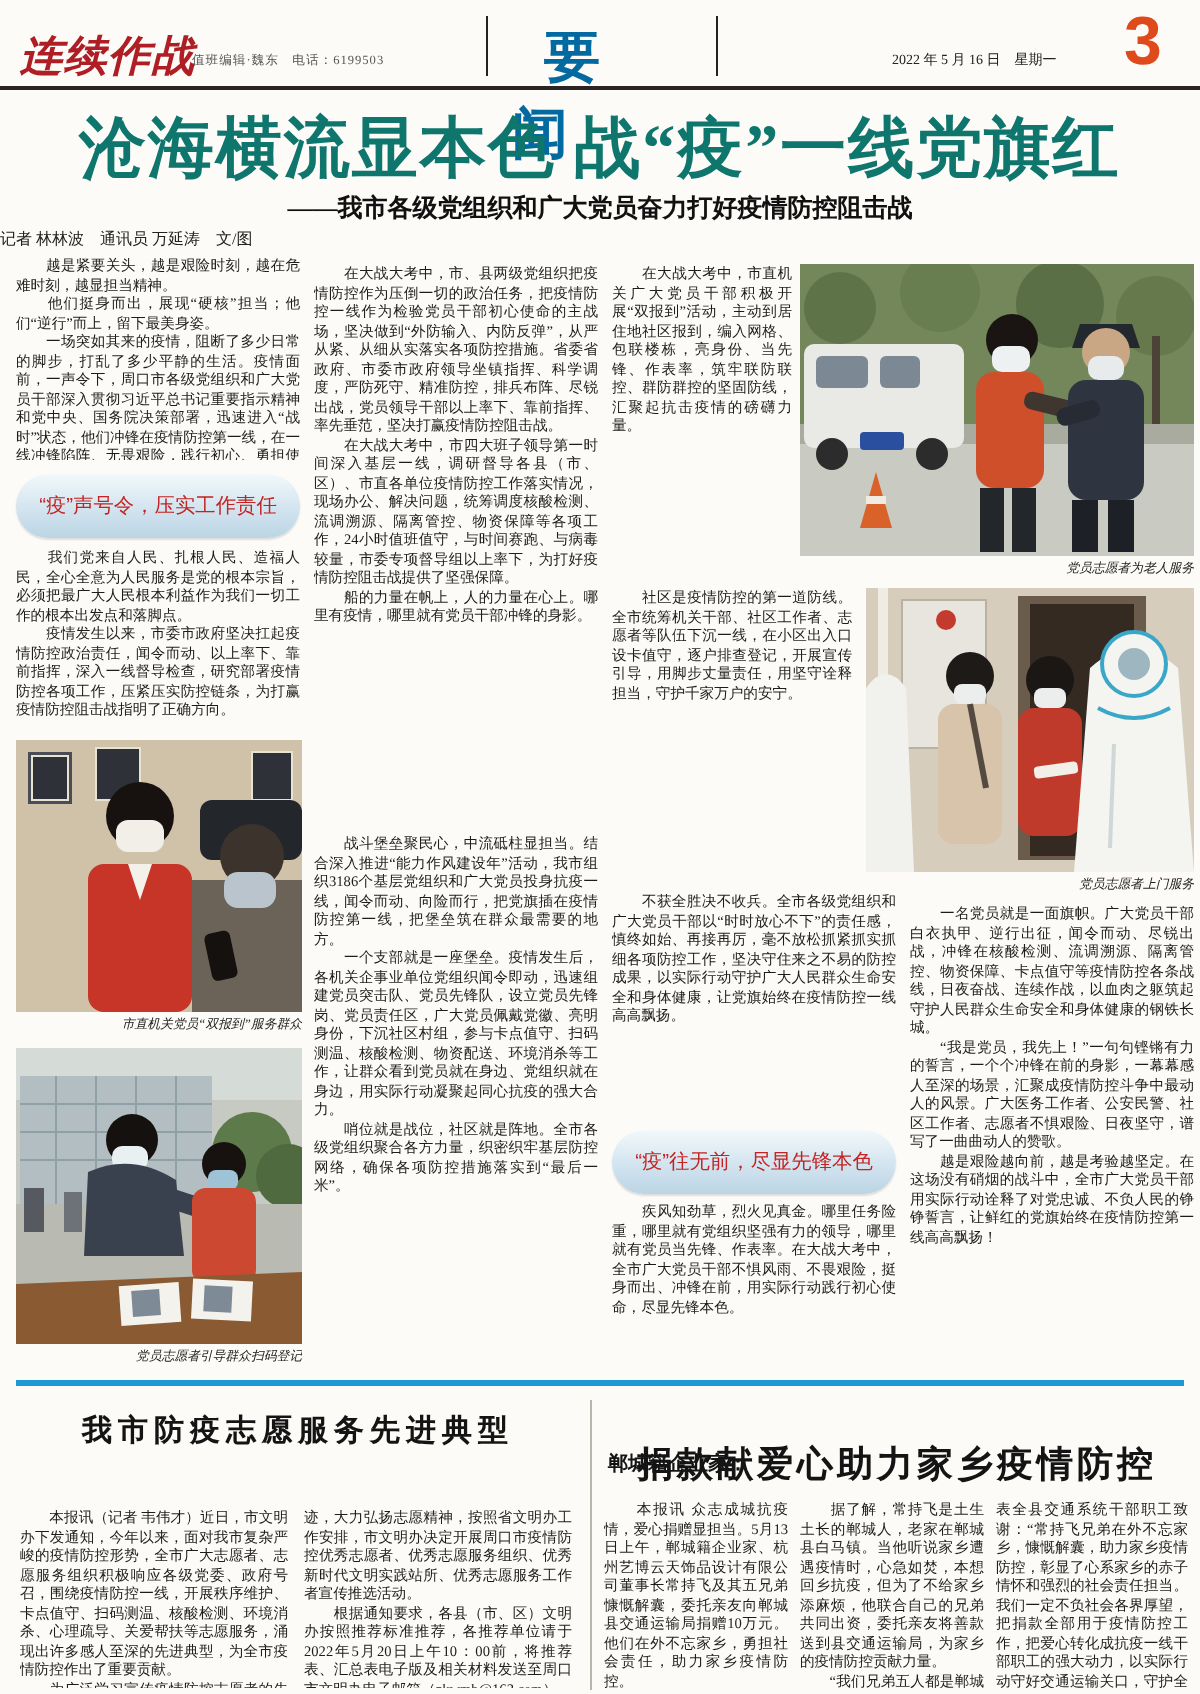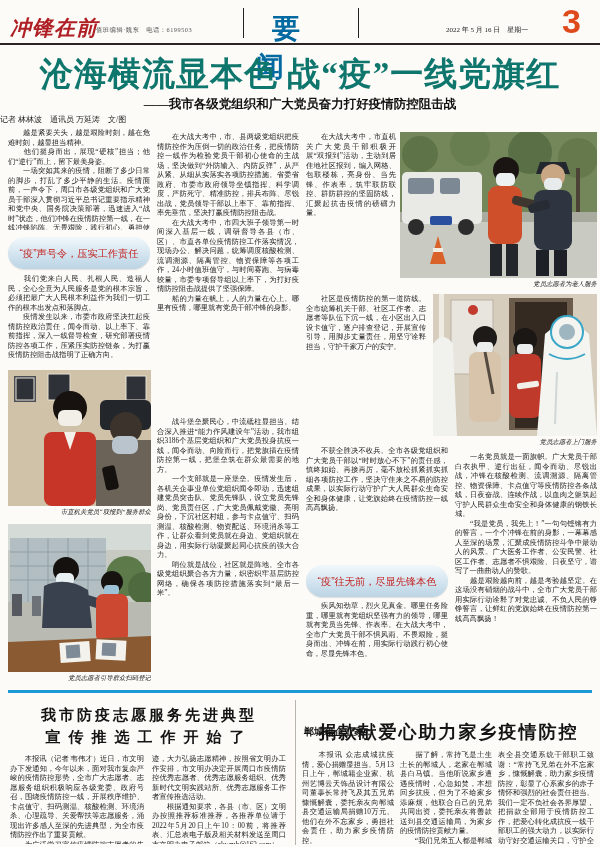--- a/index.html
+++ b/index.html
@@ -32,21 +32,21 @@
   .bl-title{font-weight:bold;color:#141414;text-align:center;font-size:15px;}
   .br-kicker{font-size:10px;font-weight:bold;color:#141414;}
   .br-title{font-size:18px;font-weight:bold;color:#141414;text-align:center;letter-spacing:2px;}
   .vdivider{background:#b9b5ad;width:1px;}
 </style>
 </head>
 <body>
 
 <div class="page">
 
-  <div class="abs masthead-logo" style="left:10px;top:14px;">冲锋在前</div>
+  <div class="abs masthead-logo" style="left:10px;top:14px;">连续作战</div>
   <div class="abs edition" style="left:96px;top:26px;">值班编辑·魏东　电话：6199503</div>
 
   <div class="abs vbar" style="left:243px;top:8px;height:30px;"></div>
   <div class="abs section-title" style="left:256px;top:10px;width:110px;">要　闻</div>
   <div class="abs vbar" style="left:358px;top:8px;height:30px;"></div>
 
   <div class="abs dateline" style="left:446px;top:25px;">2022 年 5 月 16 日　星期一</div>
   <div class="abs pagenum" style="left:562px;top:2px;">3</div>
 
   <div class="abs rule" style="left:0;top:43px;width:600px;height:2px;"></div>
@@ -194,21 +194,20 @@
   </div>
   <div class="abs caption" style="left:433px;top:438px;width:164px;height:10px;">党员志愿者上门服务</div>
 
   <div class="abs body-text" style="left:455px;top:452px;width:142px;height:233px;">　　一名党员就是一面旗帜。广大党员干部白衣执甲、逆行出征，闻令而动、尽锐出战，冲锋在核酸检测、流调溯源、隔离管控、物资保障、卡点值守等疫情防控各条战线，日夜奋战、连续作战，以血肉之躯筑起守护人民群众生命安全和身体健康的钢铁长城。
 　　“我是党员，我先上！”一句句铿锵有力的誓言，一个个冲锋在前的身影，一幕幕感人至深的场景，汇聚成疫情防控斗争中最动人的风景。广大医务工作者、公安民警、社区工作者、志愿者不惧艰险、日夜坚守，谱写了一曲曲动人的赞歌。
 　　越是艰险越向前，越是考验越坚定。在这场没有硝烟的战斗中，全市广大党员干部用实际行动诠释了对党忠诚、不负人民的铮铮誓言，让鲜红的党旗始终在疫情防控第一线高高飘扬！</div>
 
   <div class="abs blue-rule" style="left:8px;top:690px;width:584px;height:3px;"></div>
 
   <div class="abs bl-title" style="left:8px;top:706px;width:282px;letter-spacing:3px;">我市防疫志愿服务先进典型</div>
-  <div class="abs bl-title" style="left:8px;top:728px;width:282px;letter-spacing:8px;">宣传推选工作开始了</div>
   <div class="abs body-text" style="left:10px;top:754px;width:134px;height:90px;">　　本报讯（记者 韦伟才）近日，市文明办下发通知，今年以来，面对我市复杂严峻的疫情防控形势，全市广大志愿者、志愿服务组织积极响应各级党委、政府号召，围绕疫情防控一线，开展秩序维护、卡点值守、扫码测温、核酸检测、环境消杀、心理疏导、关爱帮扶等志愿服务，涌现出许多感人至深的先进典型，为全市疫情防控作出了重要贡献。
 　　为广泛学习宣传疫情防控志愿者的先进事</div>
   <div class="abs body-text" style="left:152px;top:754px;width:134px;height:90px;">迹，大力弘扬志愿精神，按照省文明办工作安排，市文明办决定开展周口市疫情防控优秀志愿者、优秀志愿服务组织、优秀新时代文明实践站所、优秀志愿服务工作者宣传推选活动。
 　　根据通知要求，各县（市、区）文明办按照推荐标准推荐，各推荐单位请于2022年5月20日上午10：00前，将推荐表、汇总表电子版及相关材料发送至周口市文明办电子邮箱（zkwmb@163.com），联系方式：0394-8283850。</div>
 
   <div class="abs vdivider" style="left:295px;top:700px;height:145px;"></div>
 
   <div class="abs br-kicker" style="left:304px;top:702px;margin-top:23px;">郸城籍企业家：</div>
   <div class="abs br-title" style="left:300px;top:720px;width:297px;">捐款献爱心助力家乡疫情防控</div>
   <div class="abs body-text" style="left:302px;top:750px;width:92px;height:94px;">　　本报讯 众志成城抗疫情，爱心捐赠显担当。5月13日上午，郸城籍企业家、杭州艺博云天饰品设计有限公司董事长常持飞及其五兄弟慷慨解囊，委托亲友向郸城县交通运输局捐赠10万元。他们在外不忘家乡，勇担社会责任，助力家乡疫情防控。

